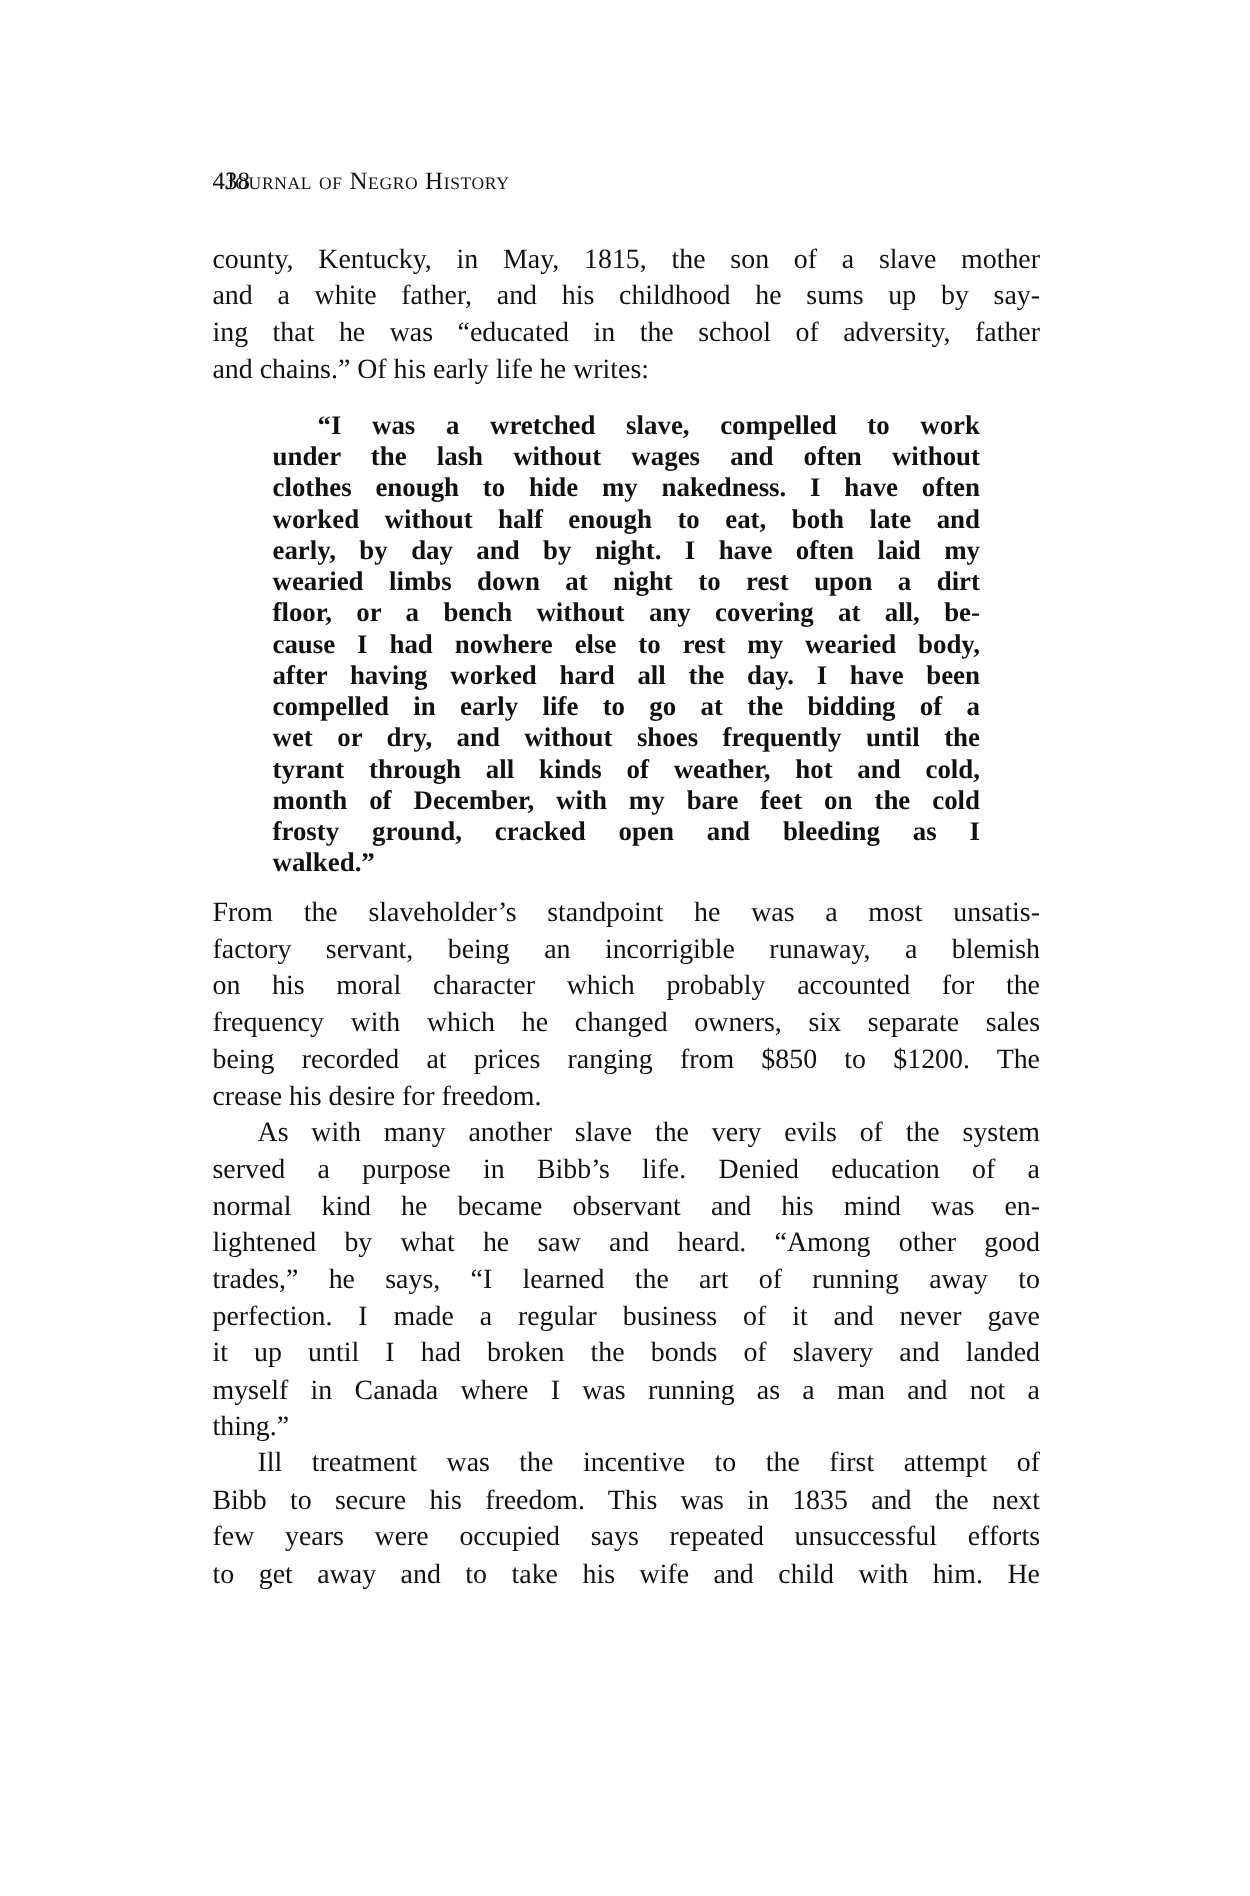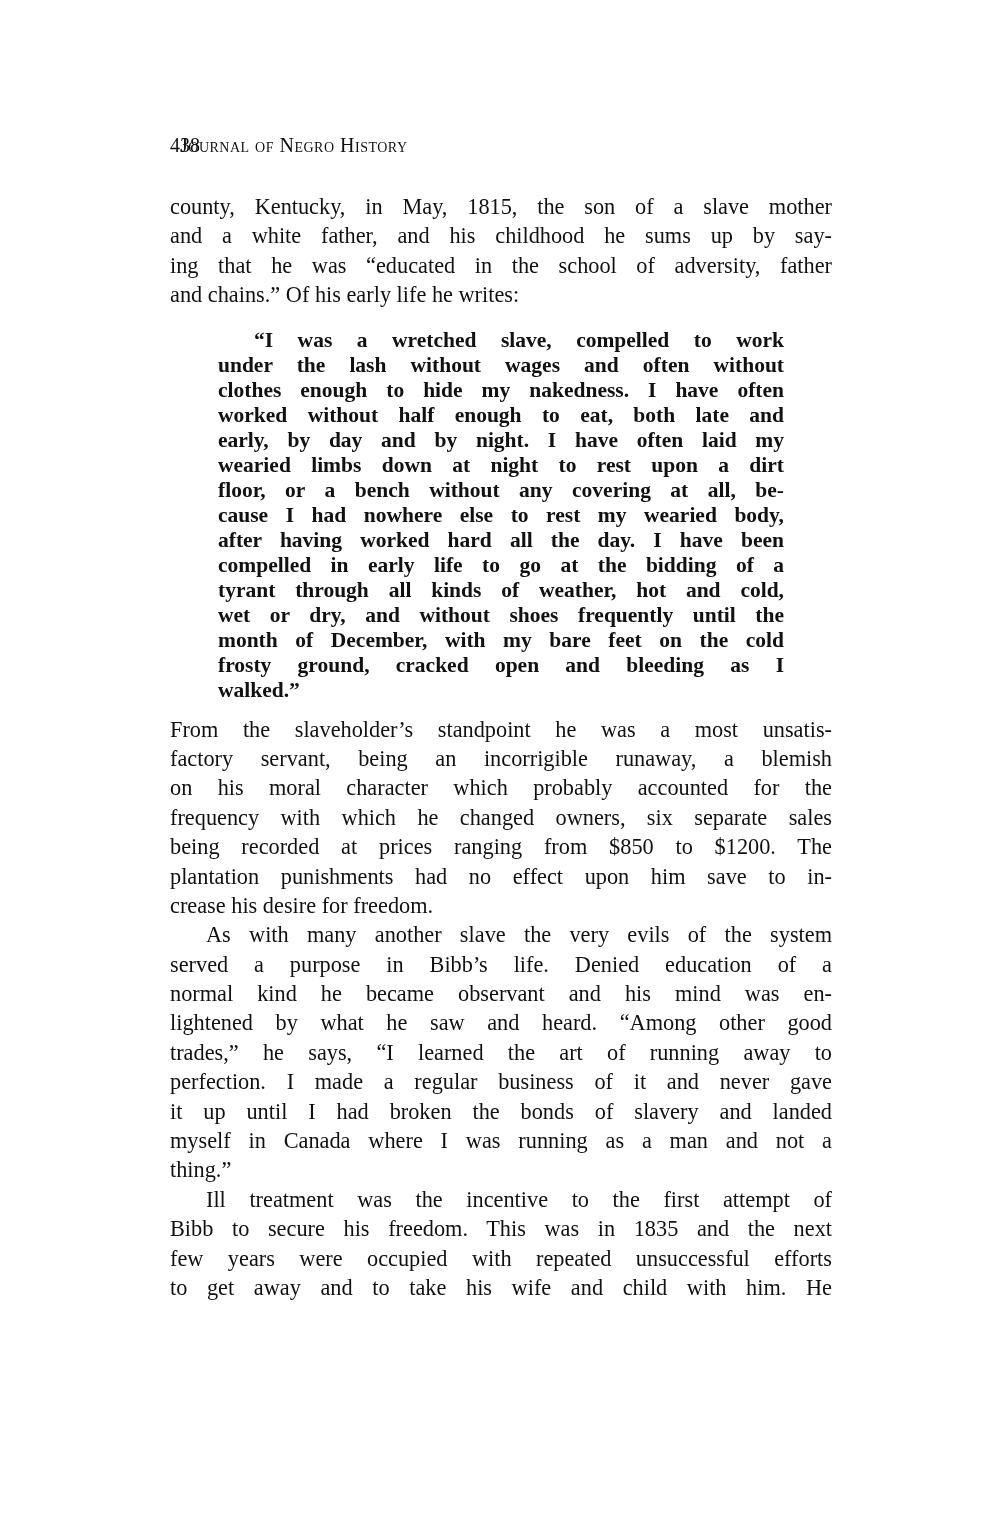--- a/index.html
+++ b/index.html
@@ -95,49 +95,48 @@
       <span class="line indent">“I was a wretched slave, compelled to work</span>
       <span class="line">under the lash without wages and often without</span>
       <span class="line">clothes enough to hide my nakedness.  I have often</span>
       <span class="line">worked without half enough to eat, both late and</span>
       <span class="line">early, by day and by night.  I have often laid my</span>
       <span class="line">wearied limbs down at night to rest upon a dirt</span>
       <span class="line">floor, or a bench without any covering at all, be-</span>
       <span class="line">cause I had nowhere else to rest my wearied body,</span>
       <span class="line">after having worked hard all the day.  I have been</span>
       <span class="line">compelled in early life to go at the bidding of a</span>
+      <span class="line">wet or dry, and without shoes frequently until the</span>
       <span class="line">tyrant through all kinds of weather, hot and cold,</span>
-      <span class="line">wet or dry, and without shoes frequently until the</span>
       <span class="line">month of December, with my bare feet on the cold</span>
       <span class="line">frosty ground, cracked open and bleeding as I</span>
       <span class="line last">walked.”</span>
     </div>
 
     <p class="para">
       <span class="line">From the slaveholder’s standpoint he was a most unsatis-</span>
       <span class="line">factory servant, being an incorrigible runaway, a blemish</span>
       <span class="line">on his moral character which probably accounted for the</span>
       <span class="line">frequency with which he changed owners, six separate sales</span>
       <span class="line">being recorded at prices ranging from $850 to $1200.  The</span>
-      <span class="line">plantation punishments had no effect upon him save to in-</span>
       <span class="line last">crease his desire for freedom.</span>
     </p>
 
     <p class="para">
       <span class="line indent">As with many another slave the very evils of the system</span>
       <span class="line">served a purpose in Bibb’s life.  Denied education of a</span>
       <span class="line">normal kind he became observant and his mind was en-</span>
       <span class="line">lightened by what he saw and heard.  “Among other good</span>
       <span class="line">trades,” he says, “I learned the art of running away to</span>
       <span class="line">perfection.  I made a regular business of it and never gave</span>
       <span class="line">it up until I had broken the bonds of slavery and landed</span>
       <span class="line">myself in Canada where I was running as a man and not a</span>
       <span class="line last">thing.”</span>
     </p>
 
     <p class="para">
       <span class="line indent">Ill treatment was the incentive to the first attempt of</span>
       <span class="line">Bibb to secure his freedom.  This was in 1835 and the next</span>
-      <span class="line">few years were occupied with repeated unsuccessful efforts</span>
+      <span class="line">few years were occupied says repeated unsuccessful efforts</span>
       <span class="line">to get away and to take his wife and child with him.  He</span>
     </p>
   </div>
 </div>
 
 </body></html>

